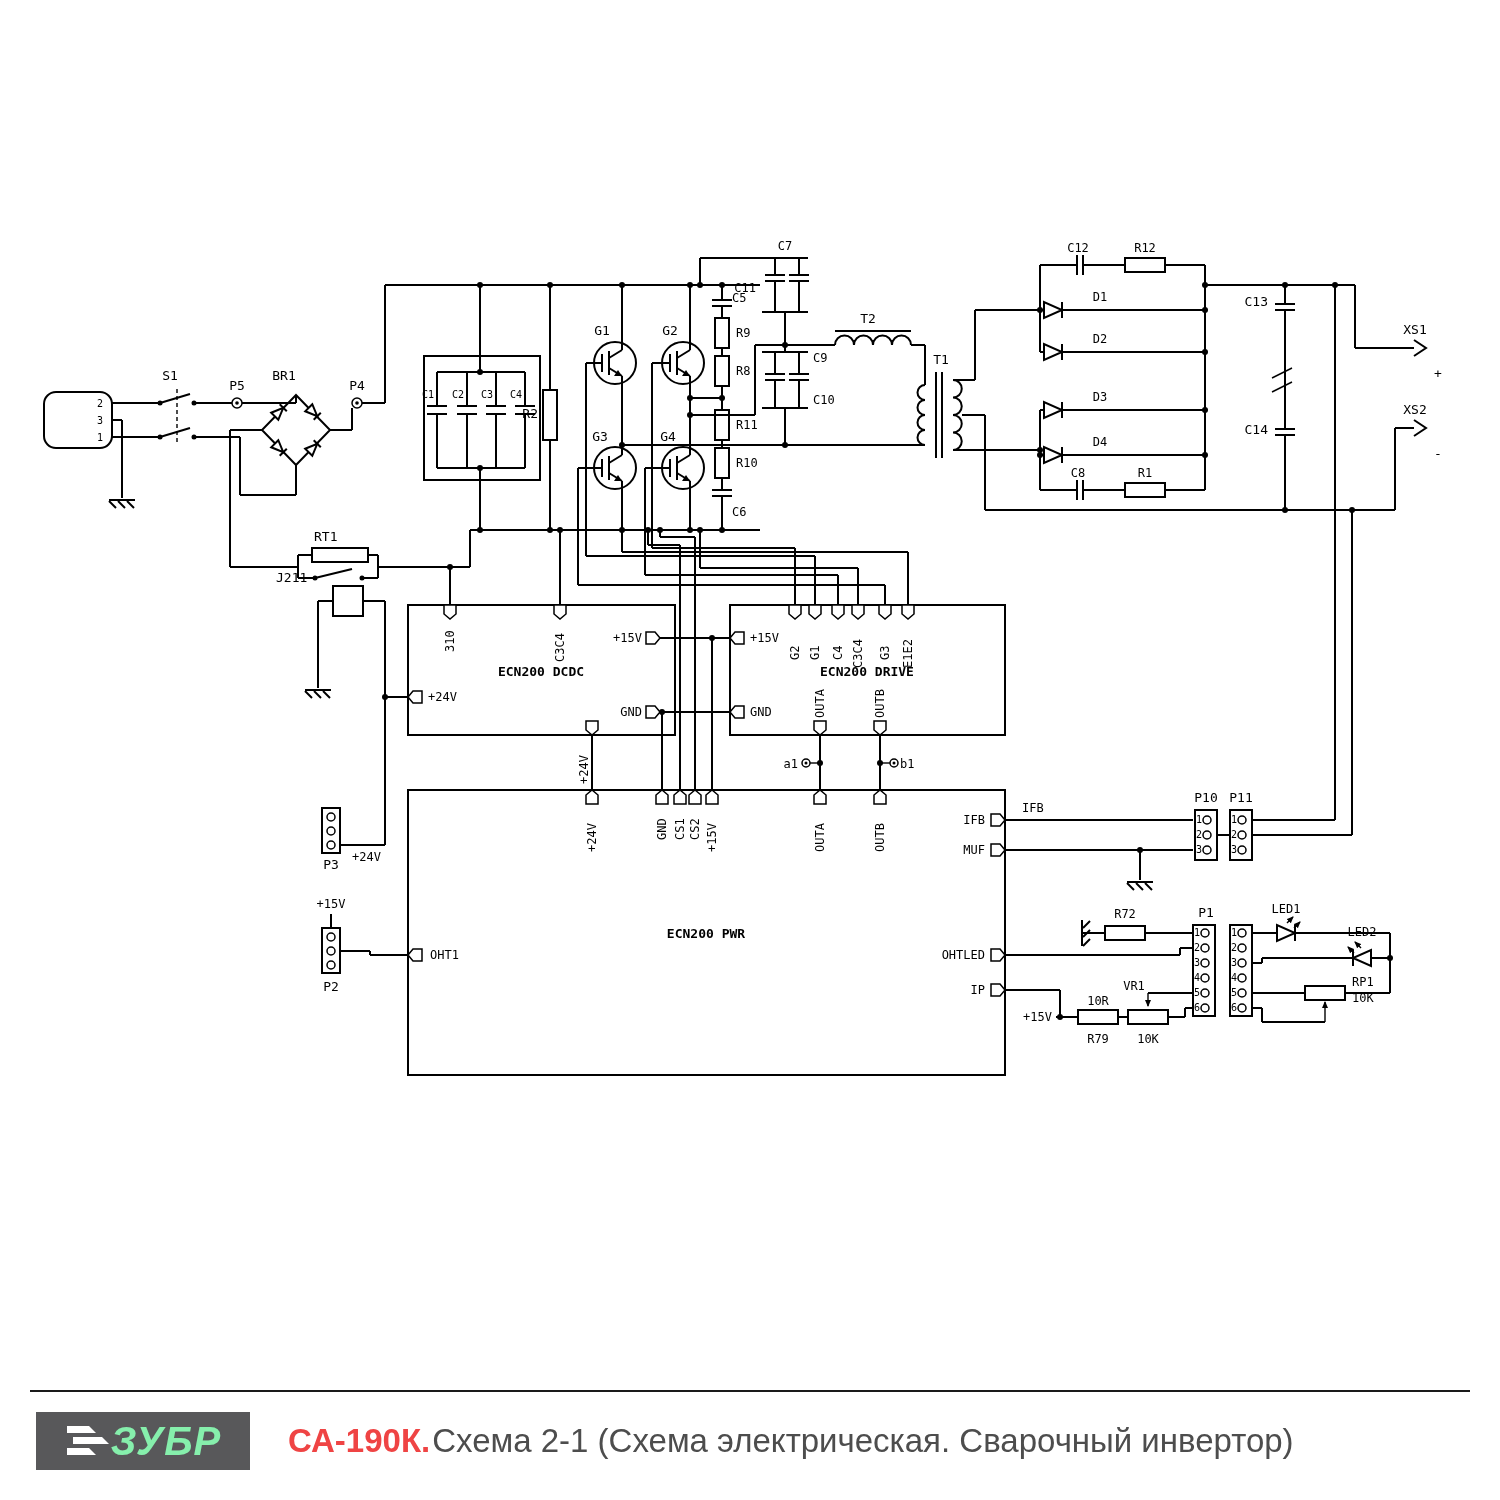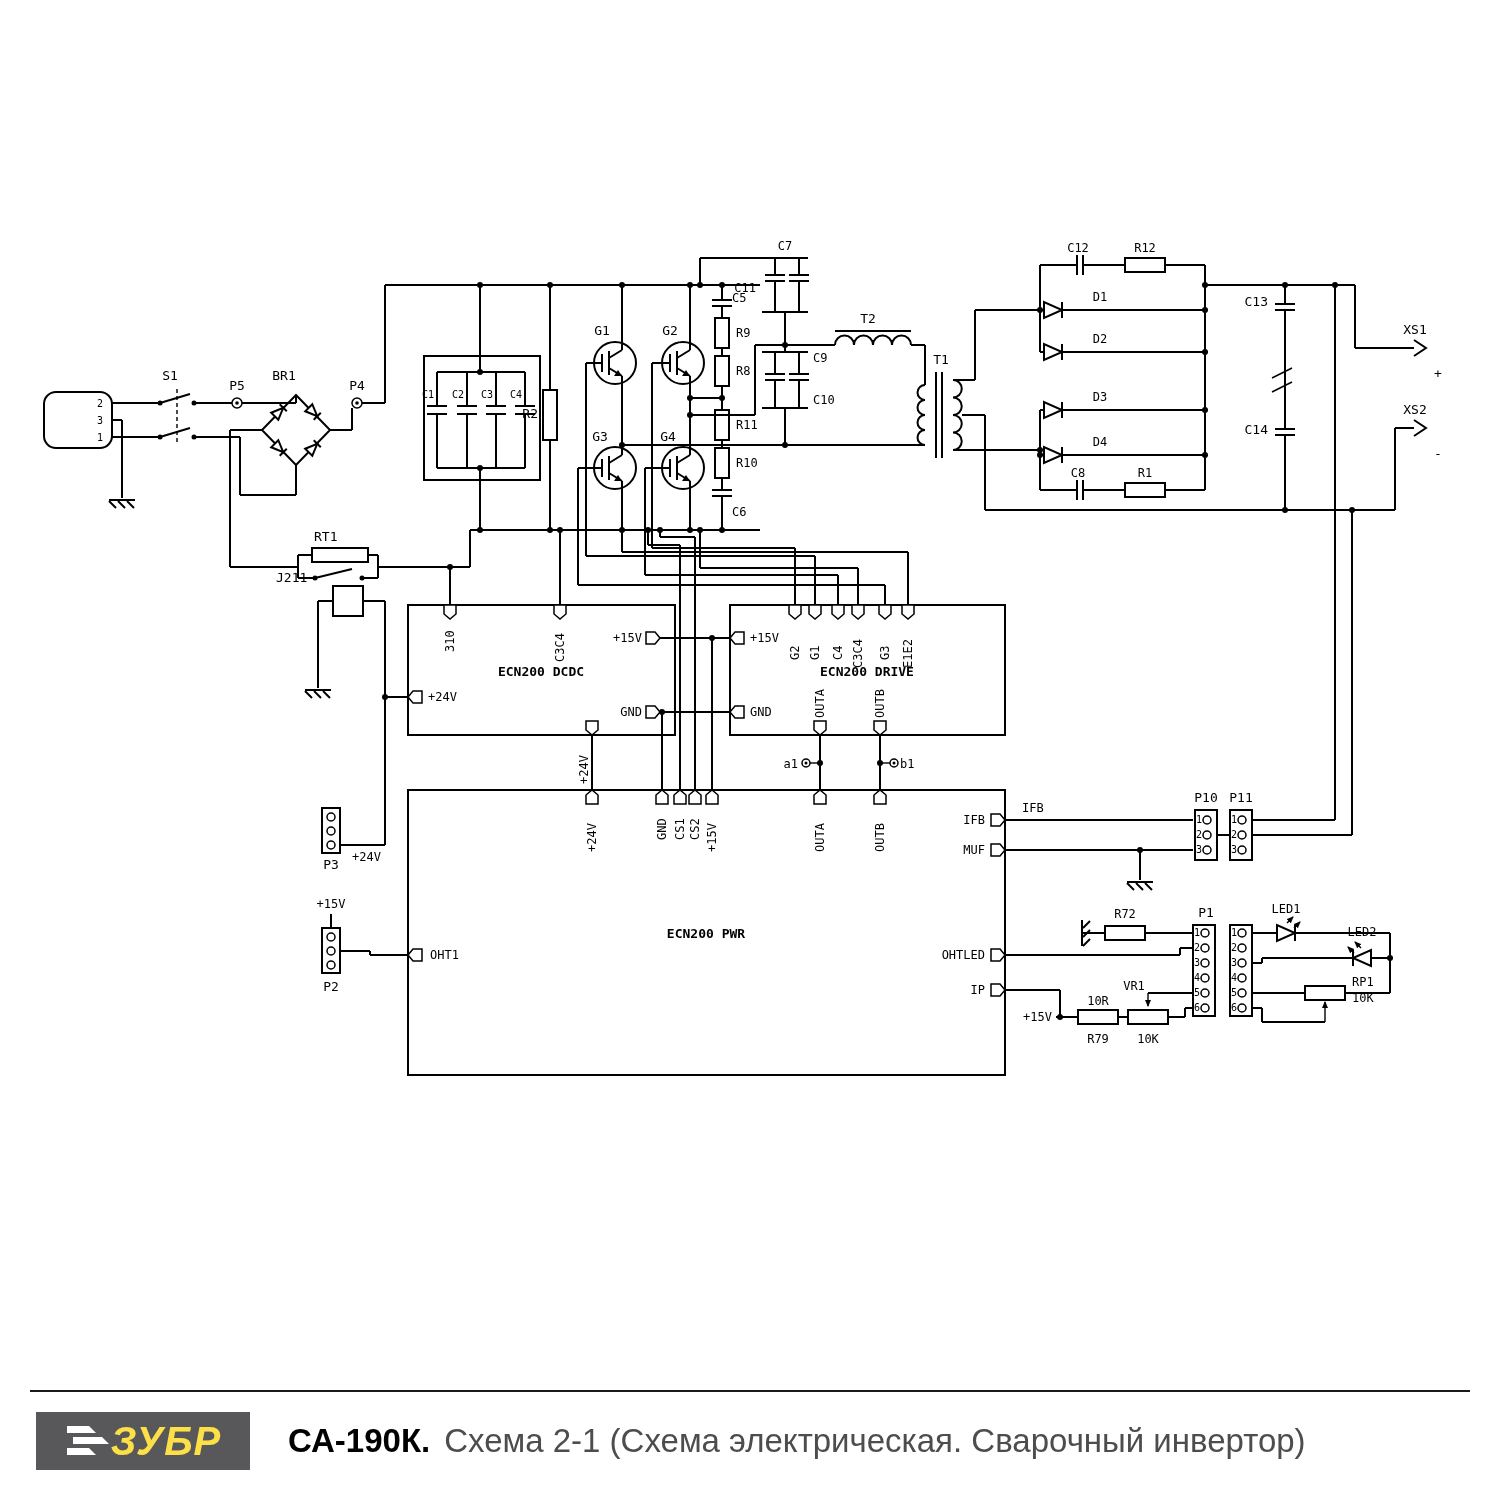--- a/index.html
+++ b/index.html
@@ -11,23 +11,23 @@
   .sc .dot{fill:#000;stroke:none;}
   .sc .wfill{fill:#fff;}
   .sc .tag{fill:#fff;stroke-width:1.5;}
   .sc .pin{fill:#fff;stroke-width:1.5;}
   .sc text{stroke:none;fill:#000;font-family:"DejaVu Sans Mono",monospace;font-size:13px;}
   .sc text.m{text-anchor:middle;} .sc text.e{text-anchor:end;}
   .sc text.b{font-weight:bold;} .sc text.xs{font-size:10px;} .sc text.sm{font-size:12px;}
   .footer{position:absolute;left:0;top:1390px;width:1500px;height:110px;}
   .footer-rule{margin:0 30px;border-top:2px solid #1a1a1a;}
   .footer-row{display:flex;align-items:center;gap:38px;padding:20px 0 0 36px;}
-  .logo{background:#58585a;color:#fde047;width:214px;height:58px;display:flex;align-items:center;justify-content:center;font-family:"Liberation Sans",sans-serif;font-weight:bold;font-style:italic;font-size:40px;letter-spacing:1px;}
+  .logo{background:#58585a;color:#86efac;width:214px;height:58px;display:flex;align-items:center;justify-content:center;font-family:"Liberation Sans",sans-serif;font-weight:bold;font-style:italic;font-size:40px;letter-spacing:1px;}
   .caption{font-family:"Liberation Sans",sans-serif;font-size:33px;color:#4d4d4d;white-space:nowrap;}
-  .caption .model{font-weight:bold;color:#000000;margin-right:14px;}
+  .caption .model{font-weight:bold;color:#ef4444;margin-right:2px;}
 </style>
 </head>
 <body>
 
 <svg class="sc" width="1500" height="1390" viewBox="0 0 1500 1390">
 <defs>
   <marker id="ah" markerWidth="10" markerHeight="10" refX="6" refY="3" orient="auto" markerUnits="userSpaceOnUse">
         <path d="M0,0 L7,3 L0,6 z" style="fill:#000;stroke:none"></path>
       </marker>
   <g id="gndS">

